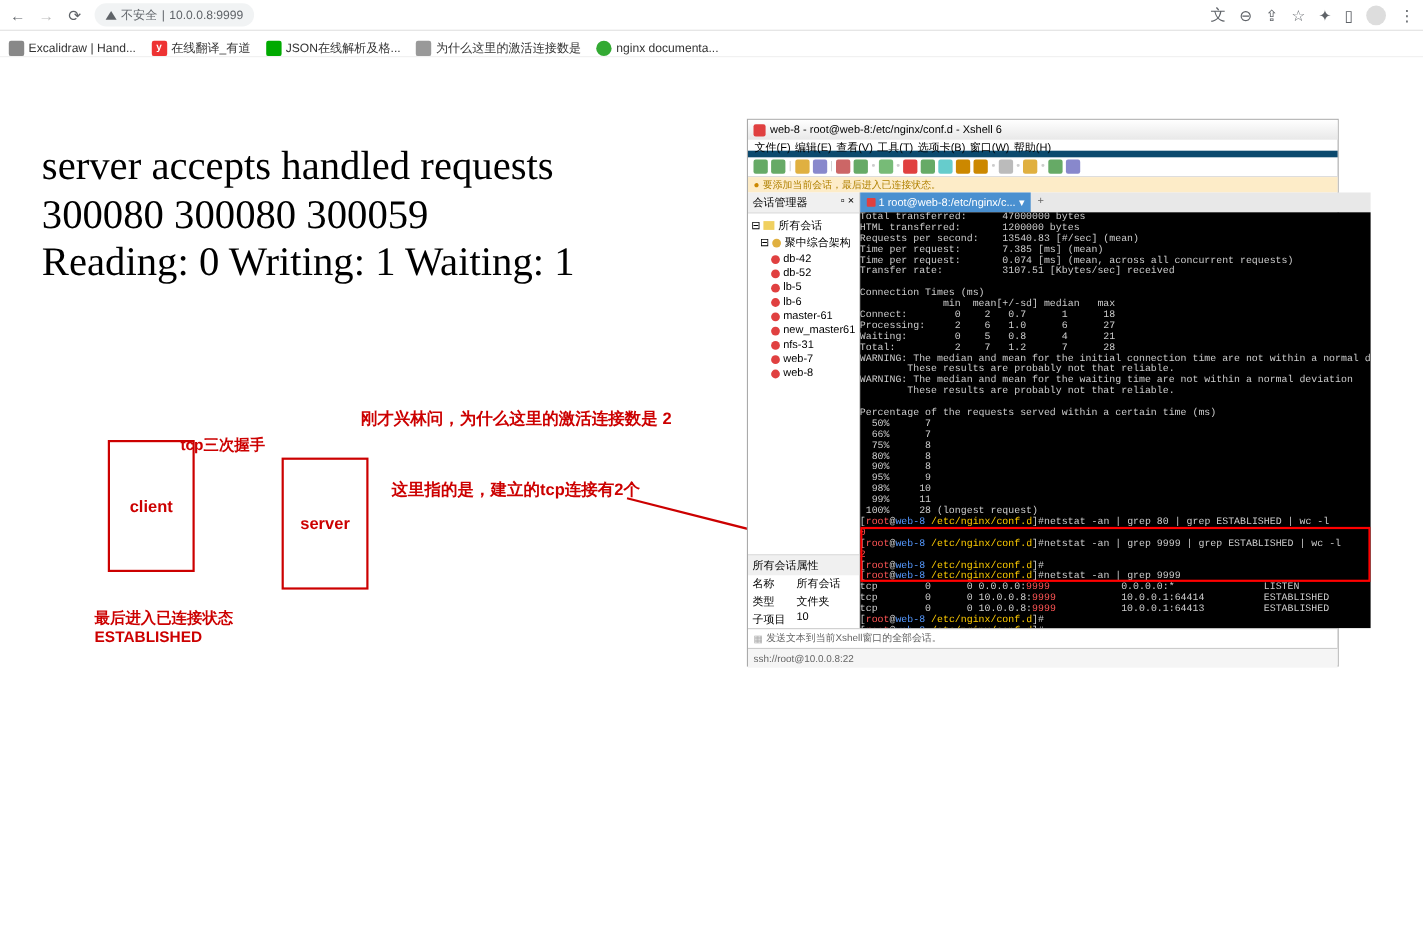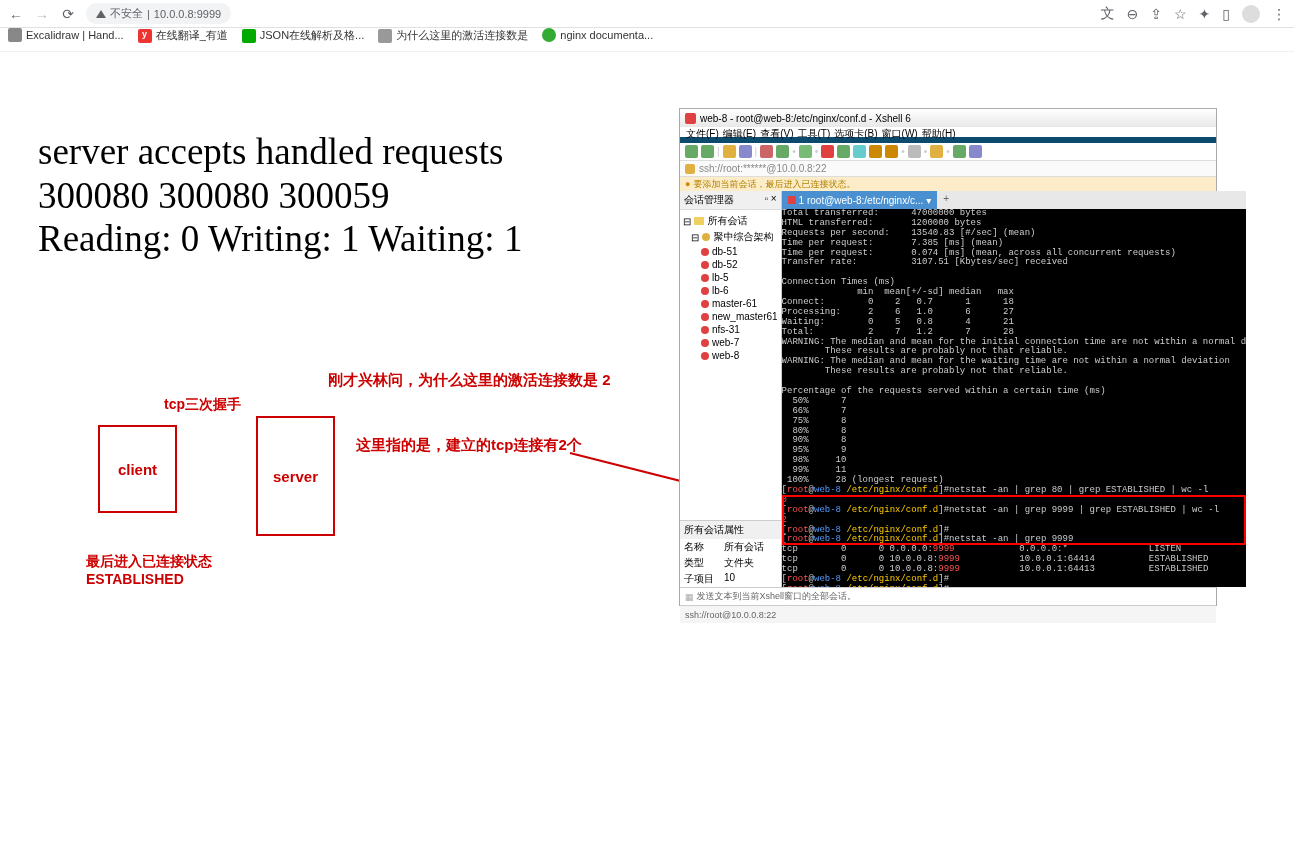--- a/index.html
+++ b/index.html
@@ -6,21 +6,21 @@
 body { font-family: Arial, sans-serif; background: #fff; width: 1294px; height: 843px; position: relative; }
 
 
 .browser-bar { height: 28px; background: #fff; display: flex; align-items: center; padding: 0 8px; gap: 10px; border-bottom: 1px solid #e0e0e0; position: relative; }
 .nav-btn { width: 16px; height: 16px; color: #5f6368; display: flex; align-items: center; justify-content: center; font-size: 14px; cursor: pointer; }
 .not-secure { background: #f1f3f4; border-radius: 14px; padding: 3px 10px; font-size: 11px; color: #5f6368; display: flex; align-items: center; gap: 4px; }
 .warn-icon { width: 0; height: 0; border-left: 5px solid transparent; border-right: 5px solid transparent; border-bottom: 8px solid #5f6368; }
 .browser-right { position: absolute; right: 8px; display: flex; gap: 12px; align-items: center; color: #5f6368; font-size: 14px; }
 
 
-.bookmarks { height: 24px; display: flex; align-items: flex-start; padding: 0 8px; gap: 14px; font-size: 11px; border-bottom: 1px solid #f0f0f0; }
+.bookmarks { height: 24px; display: flex; align-items: flex-end; padding: 0 8px; gap: 14px; font-size: 11px; border-bottom: 1px solid #f0f0f0; }
 .bookmark { display: flex; align-items: center; gap: 4px; color: #333; cursor: pointer; }
 .bm-icon { width: 14px; height: 14px; border-radius: 2px; }
 
 
 .nginx-status { position: absolute; left: 38px; top: 130px; font-family: 'Times New Roman', serif; font-size: 37px; font-weight: normal; line-height: 1.18; }
 .red-box { border: 2px solid #ff0000; display: inline-block; padding: 2px 4px; }
 
 
 .red-text { color: #c00; font-weight: bold; font-family: "Microsoft YaHei", sans-serif; position: absolute; }
 .diagram-box { border: 2px solid #c00; position: absolute; display: flex; align-items: center; justify-content: center; color: #c00; font-weight: bold; font-size: 15px; }
@@ -115,21 +115,21 @@
 
 <div class="nginx-status">
   <div>server accepts handled requests</div>
   <div> 300080 300080 300059 </div>
   <div>Reading: 0 Writing: 1 Waiting: 1</div>
 </div>
 
 <div class="red-text" style="left:328px;top:371px;font-size:15px">刚才兴林问，为什么这里的激活连接数是 2</div>
 <div class="red-text" style="left:356px;top:436px;font-size:15px">这里指的是，建立的tcp连接有2个</div>
 <div class="red-text" style="left:164px;top:396px;font-size:14px">tcp三次握手</div>
-<div class="diagram-box" style="left:98px;top:425px;width:79px;height:88px">
+<div class="diagram-box" style="left:98px;top:400px;width:79px;height:120px">
     <span>client</span>
   </div>
 <div class="diagram-box" style="left:256px;top:416px;width:79px;height:120px">
     <span>server</span>
   </div>
 <div class="red-text" style="left:86px;top:553px;font-size:14px;white-space:pre-line">最后进入已连接状态
 ESTABLISHED</div>
 
 <svg class="arrow-line" style="left:565px;top:448px;width:245px;height:80px">
   <line x1="5" y1="5" x2="230" y2="62" stroke="#c00" stroke-width="2"></line>
@@ -167,43 +167,39 @@
     <span class="tb-icon" style="background:#6cc"></span>
     <span class="tb-icon" style="background:#c80"></span>
     <span class="tb-icon" style="background:#c80"></span>
     <span style="color:#ccc">•</span>
     <span class="tb-icon" style="background:#bbb"></span>
     <span style="color:#ccc">•</span>
     <span class="tb-icon" style="background:#e0b040"></span>
     <span style="color:#ccc">•</span>
     <span class="tb-icon" style="background:#6a6"></span>
     <span class="tb-icon" style="background:#88c"></span>
-  </div>
-  <div class="xshell-addr">
-    <span style="width:10px;height:10px;background:#e0b040;border-radius:2px;margin-right:4px"></span>
-    <span>ssh://root:******@10.0.0.8:22</span>
   </div>
   <div class="xshell-hint">
     <span style="color:#c80;margin-right:3px">●</span>
     <span>要添加当前会话，最后进入已连接状态。</span>
   </div>
 
   <div class="xshell-body">
     <div class="xshell-left">
       <div class="xshell-left-title">
         <span>会话管理器</span>
         <span>▫ ×</span>
       </div>
       <div class="xshell-tree">
         <div class="tree-item root">⊟ <span style="width:10px;height:8px;background:#f0d060;display:inline-block"></span> <span>所有会话</span></div>
         <div id="tree-container">
             <div class="tree-item">⊟ <span class="tree-bullet" style="background:#e0b040"></span> <span>聚中综合架构</span></div>
             <div class="tree-item sub">
               <span class="tree-bullet" style="background:#e04040"></span> 
-              <span>db-51</span>
+              <span>db-42</span>
             </div>
             <div class="tree-item sub">
               <span class="tree-bullet" style="background:#e04040"></span> 
               <span>db-52</span>
             </div>
             <div class="tree-item sub">
               <span class="tree-bullet" style="background:#e04040"></span> 
               <span>lb-5</span>
             </div>
             <div class="tree-item sub">

